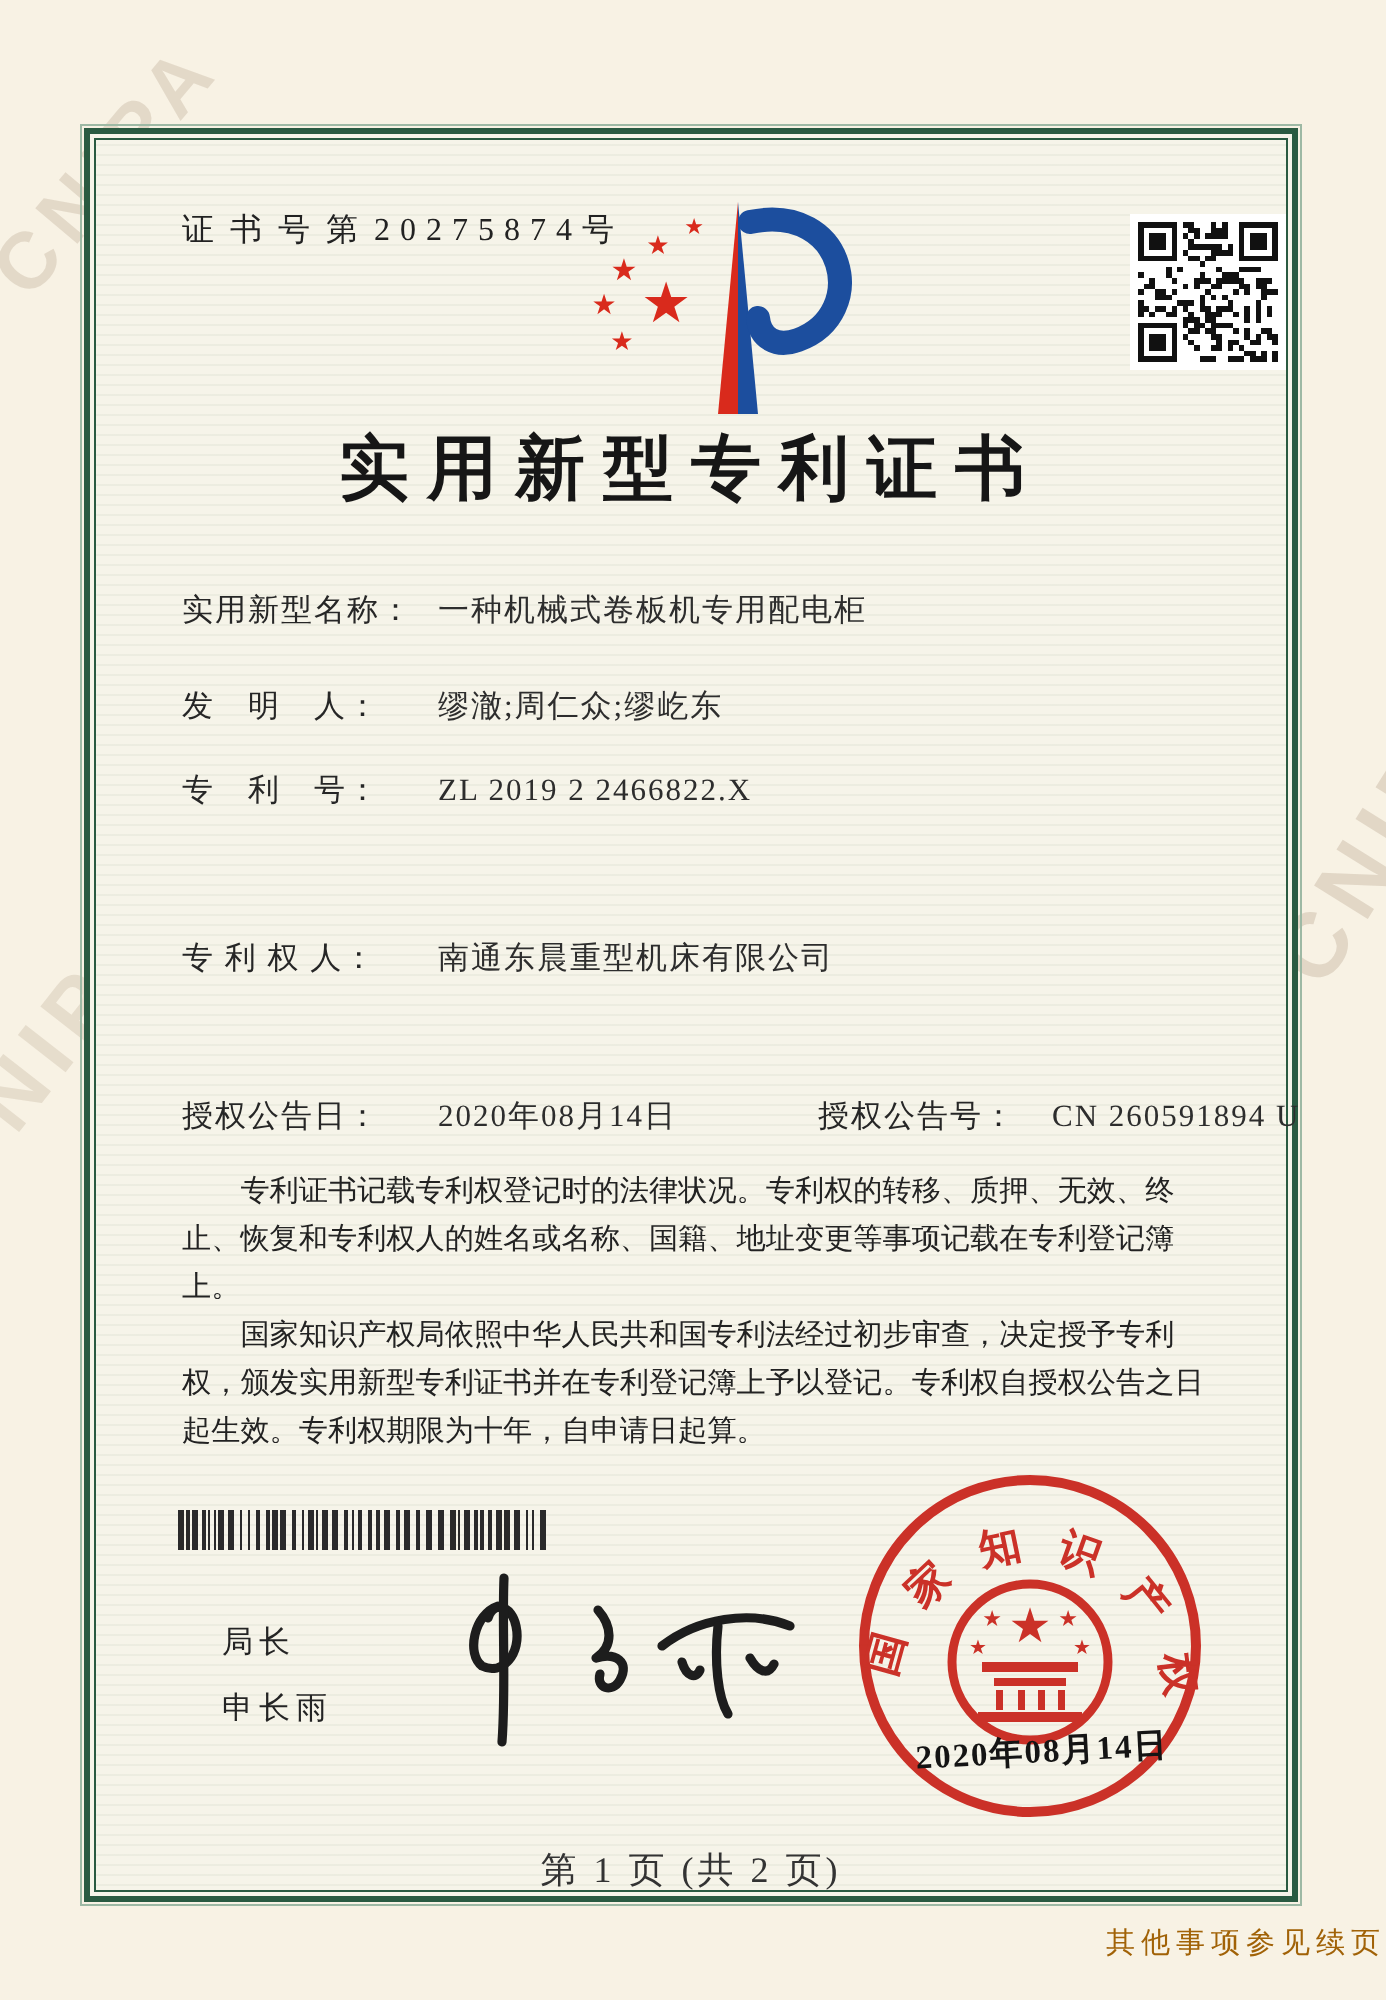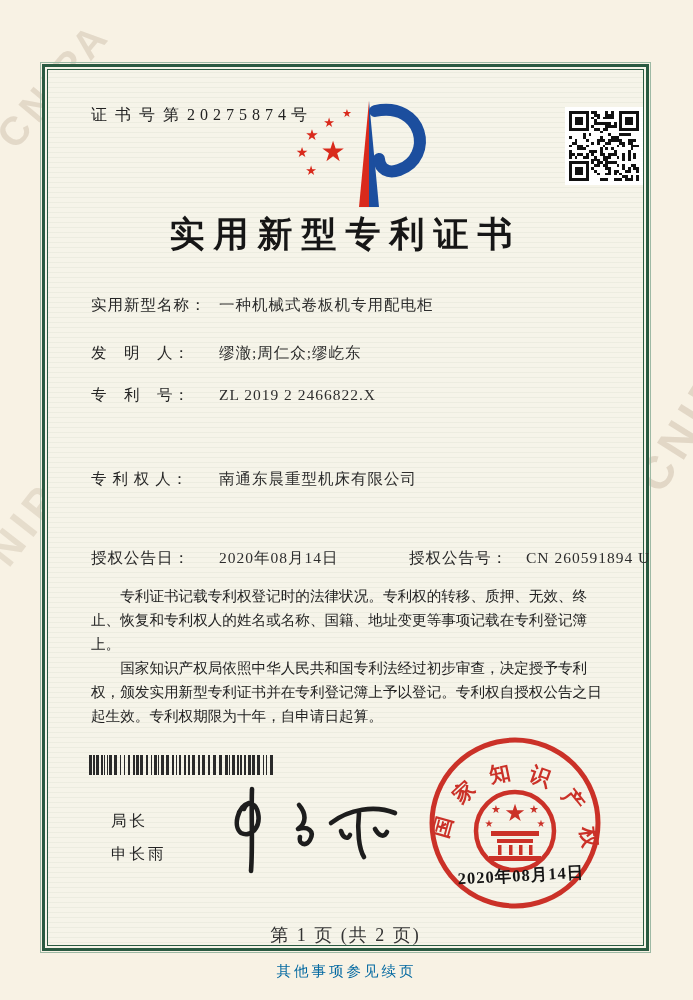--- a/index.html
+++ b/index.html
@@ -42,22 +42,22 @@
   .paras p{margin:0;text-indent:2em;}
   .barcode{position:absolute;left:44px;top:688px;}
   .issuer{position:absolute;left:46px;top:744px;font-size:15.5px;letter-spacing:3px;color:#242424;margin-left:20px;}
   .issuer div{margin-bottom:12px;}
   .signature{position:absolute;left:158px;top:716px;}
   .seal{position:absolute;left:382px;top:668px;opacity:.93;}
   .seal-date{position:absolute;left:388px;top:798px;width:176px;text-align:center;
     font-size:16.5px;font-weight:bold;letter-spacing:1px;color:#141414;transform:rotate(-3deg);}
   .page-info{position:absolute;left:0;top:856px;width:100%;text-align:center;
     font-size:18px;letter-spacing:2px;color:#333;}
-  .footer-note{position:absolute;left:0;top:962px;width:100%;text-align:center;z-index:2;
-    font-size:14.5px;letter-spacing:3px;color:#0369a1;}
+  .footer-note{position:absolute;left:0;top:962px;width:100%;text-align:right;z-index:2;
+    font-size:14.5px;letter-spacing:3px;color:#a16207;}
 </style>
 </head>
 <body>
 
 <div class="watermark wm1">CNIPA</div>
 <div class="watermark wm2">CNIPA</div>
 <div class="watermark wm3">CNIPA</div>
 <div class="watermark wm4">CNIPA</div>
 
 <div class="frame">

